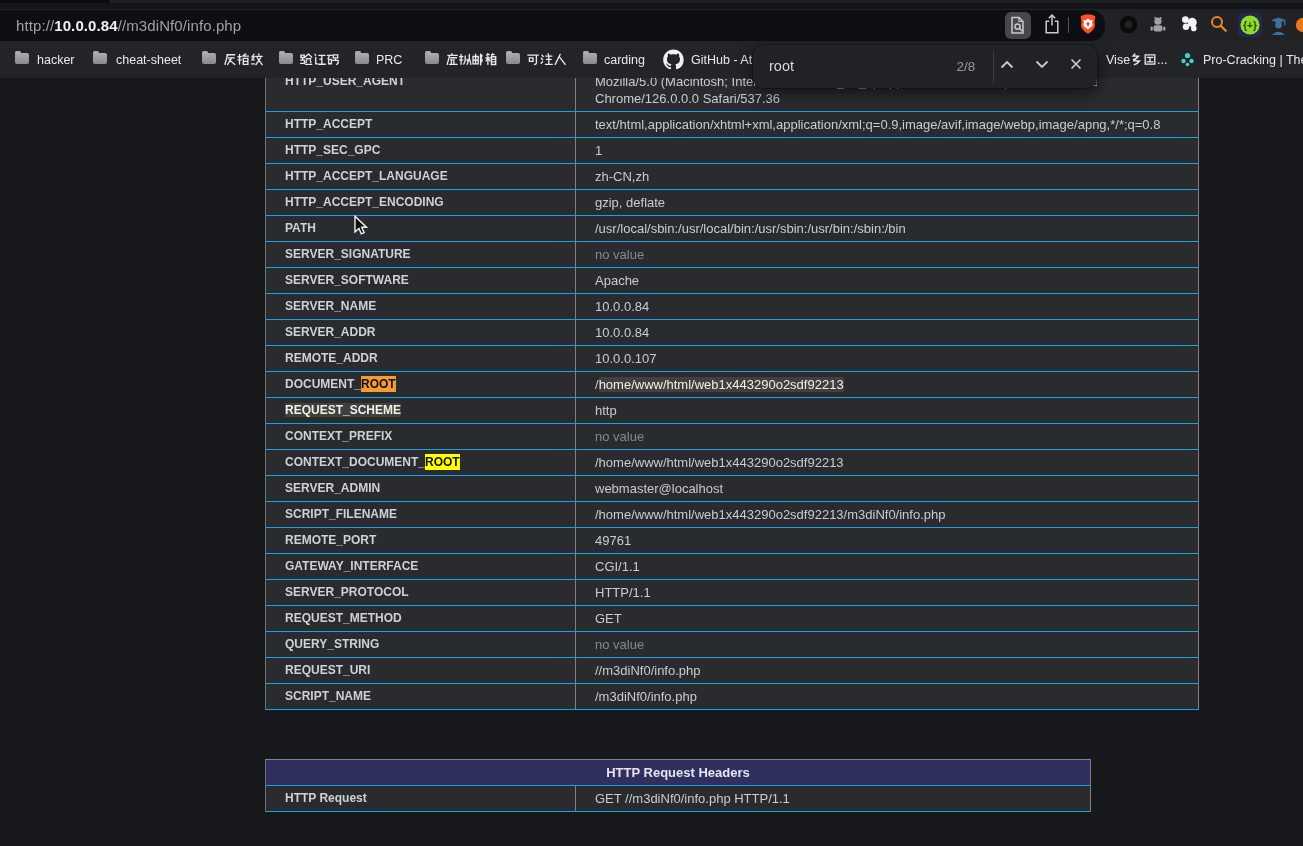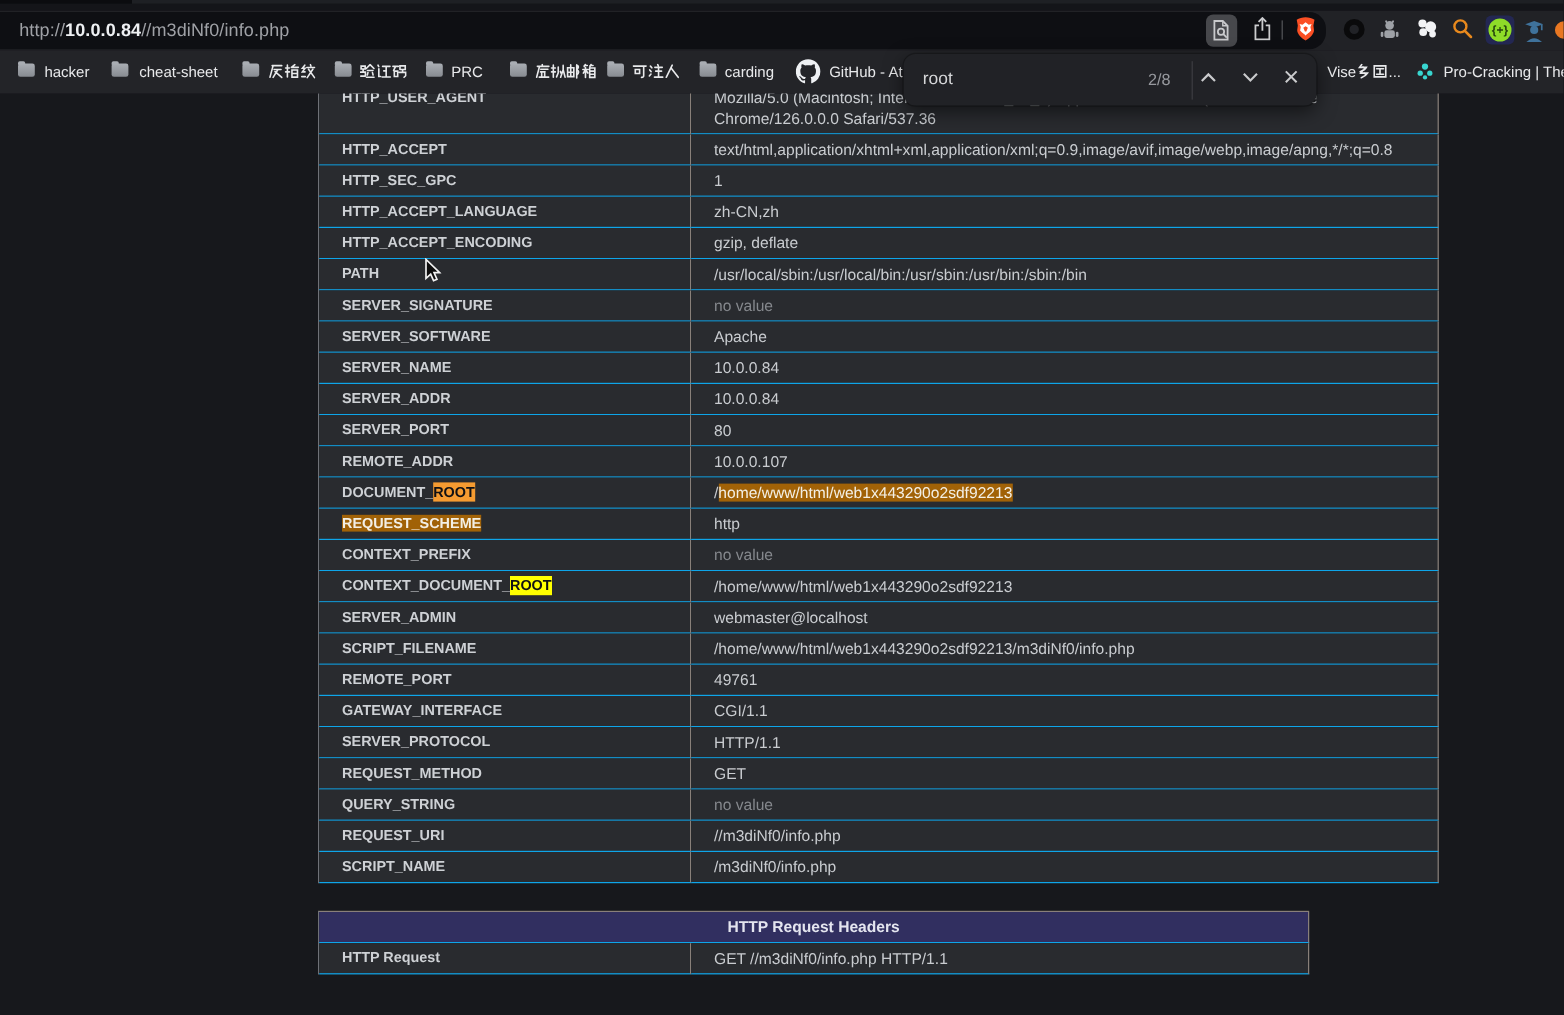--- a/index.html
+++ b/index.html
@@ -20,21 +20,21 @@
 .fold:before{content:"";position:absolute;left:0;top:-2px;width:6px;height:3px;border-radius:1.5px 1.5px 0 0;background:#a9adb3}
 
 #content{left:0;top:78px;width:1303px;height:768px;background:#17181c;overflow:hidden}
 table{border-collapse:separate;border-spacing:0;table-layout:fixed}
 #t1{position:absolute;left:265px;top:-10px;width:934px}
 #t2{position:absolute;left:265px;top:681px;width:826px}
 td,th{border-right:1px solid #89807a;border-bottom:1px solid #0ea5e9;padding:4px 19px;font-size:13px;line-height:17px;vertical-align:top;overflow:hidden;white-space:nowrap}
 td.k{font-weight:700;color:#ced1d5;font-size:12px}
 td{color:#c9ccd0;background:#292b2f}
 .nv{color:#85888d}
-.sel{background:#a16207;color:#f3efe5}
+.sel{background:#404040;color:#f3efe5}
 .hlo{background:#f59b31;color:#101114;padding:1px 0}
 .hly{background:#ffff00;color:#101114;padding:1px 0}
 #h2t{left:265px;top:679px;width:934px;text-align:center;font-size:19px;font-weight:700;color:#f9a8d4}
 #t2 th{background:#312f60;color:#e4e5ef;font-weight:700;text-align:center;font-size:13px}
 
 #findbar{left:753px;top:45px;width:344px;height:43px;background:#212226;border-radius:10px;box-shadow:0 0 0 1px rgba(0,0,0,.25),0 5px 16px rgba(0,0,0,.55);z-index:30}
 #findtext{left:16px;top:13px;font-size:14.5px;color:#d6d7d9}
 #findcount{left:202px;top:14px;width:22px;text-align:center;font-size:13.5px;color:#97999e}
 #finddiv{left:240px;top:6px;width:1px;height:32px;background:#3d3e42}
 svg{display:block}
@@ -238,24 +238,20 @@
         </tr>
 <tr>
           <td class="k">SERVER_NAME</td>
           <td>10.0.0.84</td>
         </tr>
 <tr>
           <td class="k">SERVER_ADDR</td>
           <td>10.0.0.84</td>
         </tr>
 <tr>
-          <td class="k">SERVER_PORT</td>
-          <td>80</td>
-        </tr>
-<tr>
           <td class="k">REMOTE_ADDR</td>
           <td>10.0.0.107</td>
         </tr>
 <tr>
           <td class="k">DOCUMENT_<span class="hlo">ROOT</span></td>
           <td>/<span class="sel">home/www/html/web1x443290o2sdf92213</span></td>
         </tr>
 <tr>
           <td class="k"><span class="sel">REQUEST_SCHEME</span></td>
           <td>http</td>

